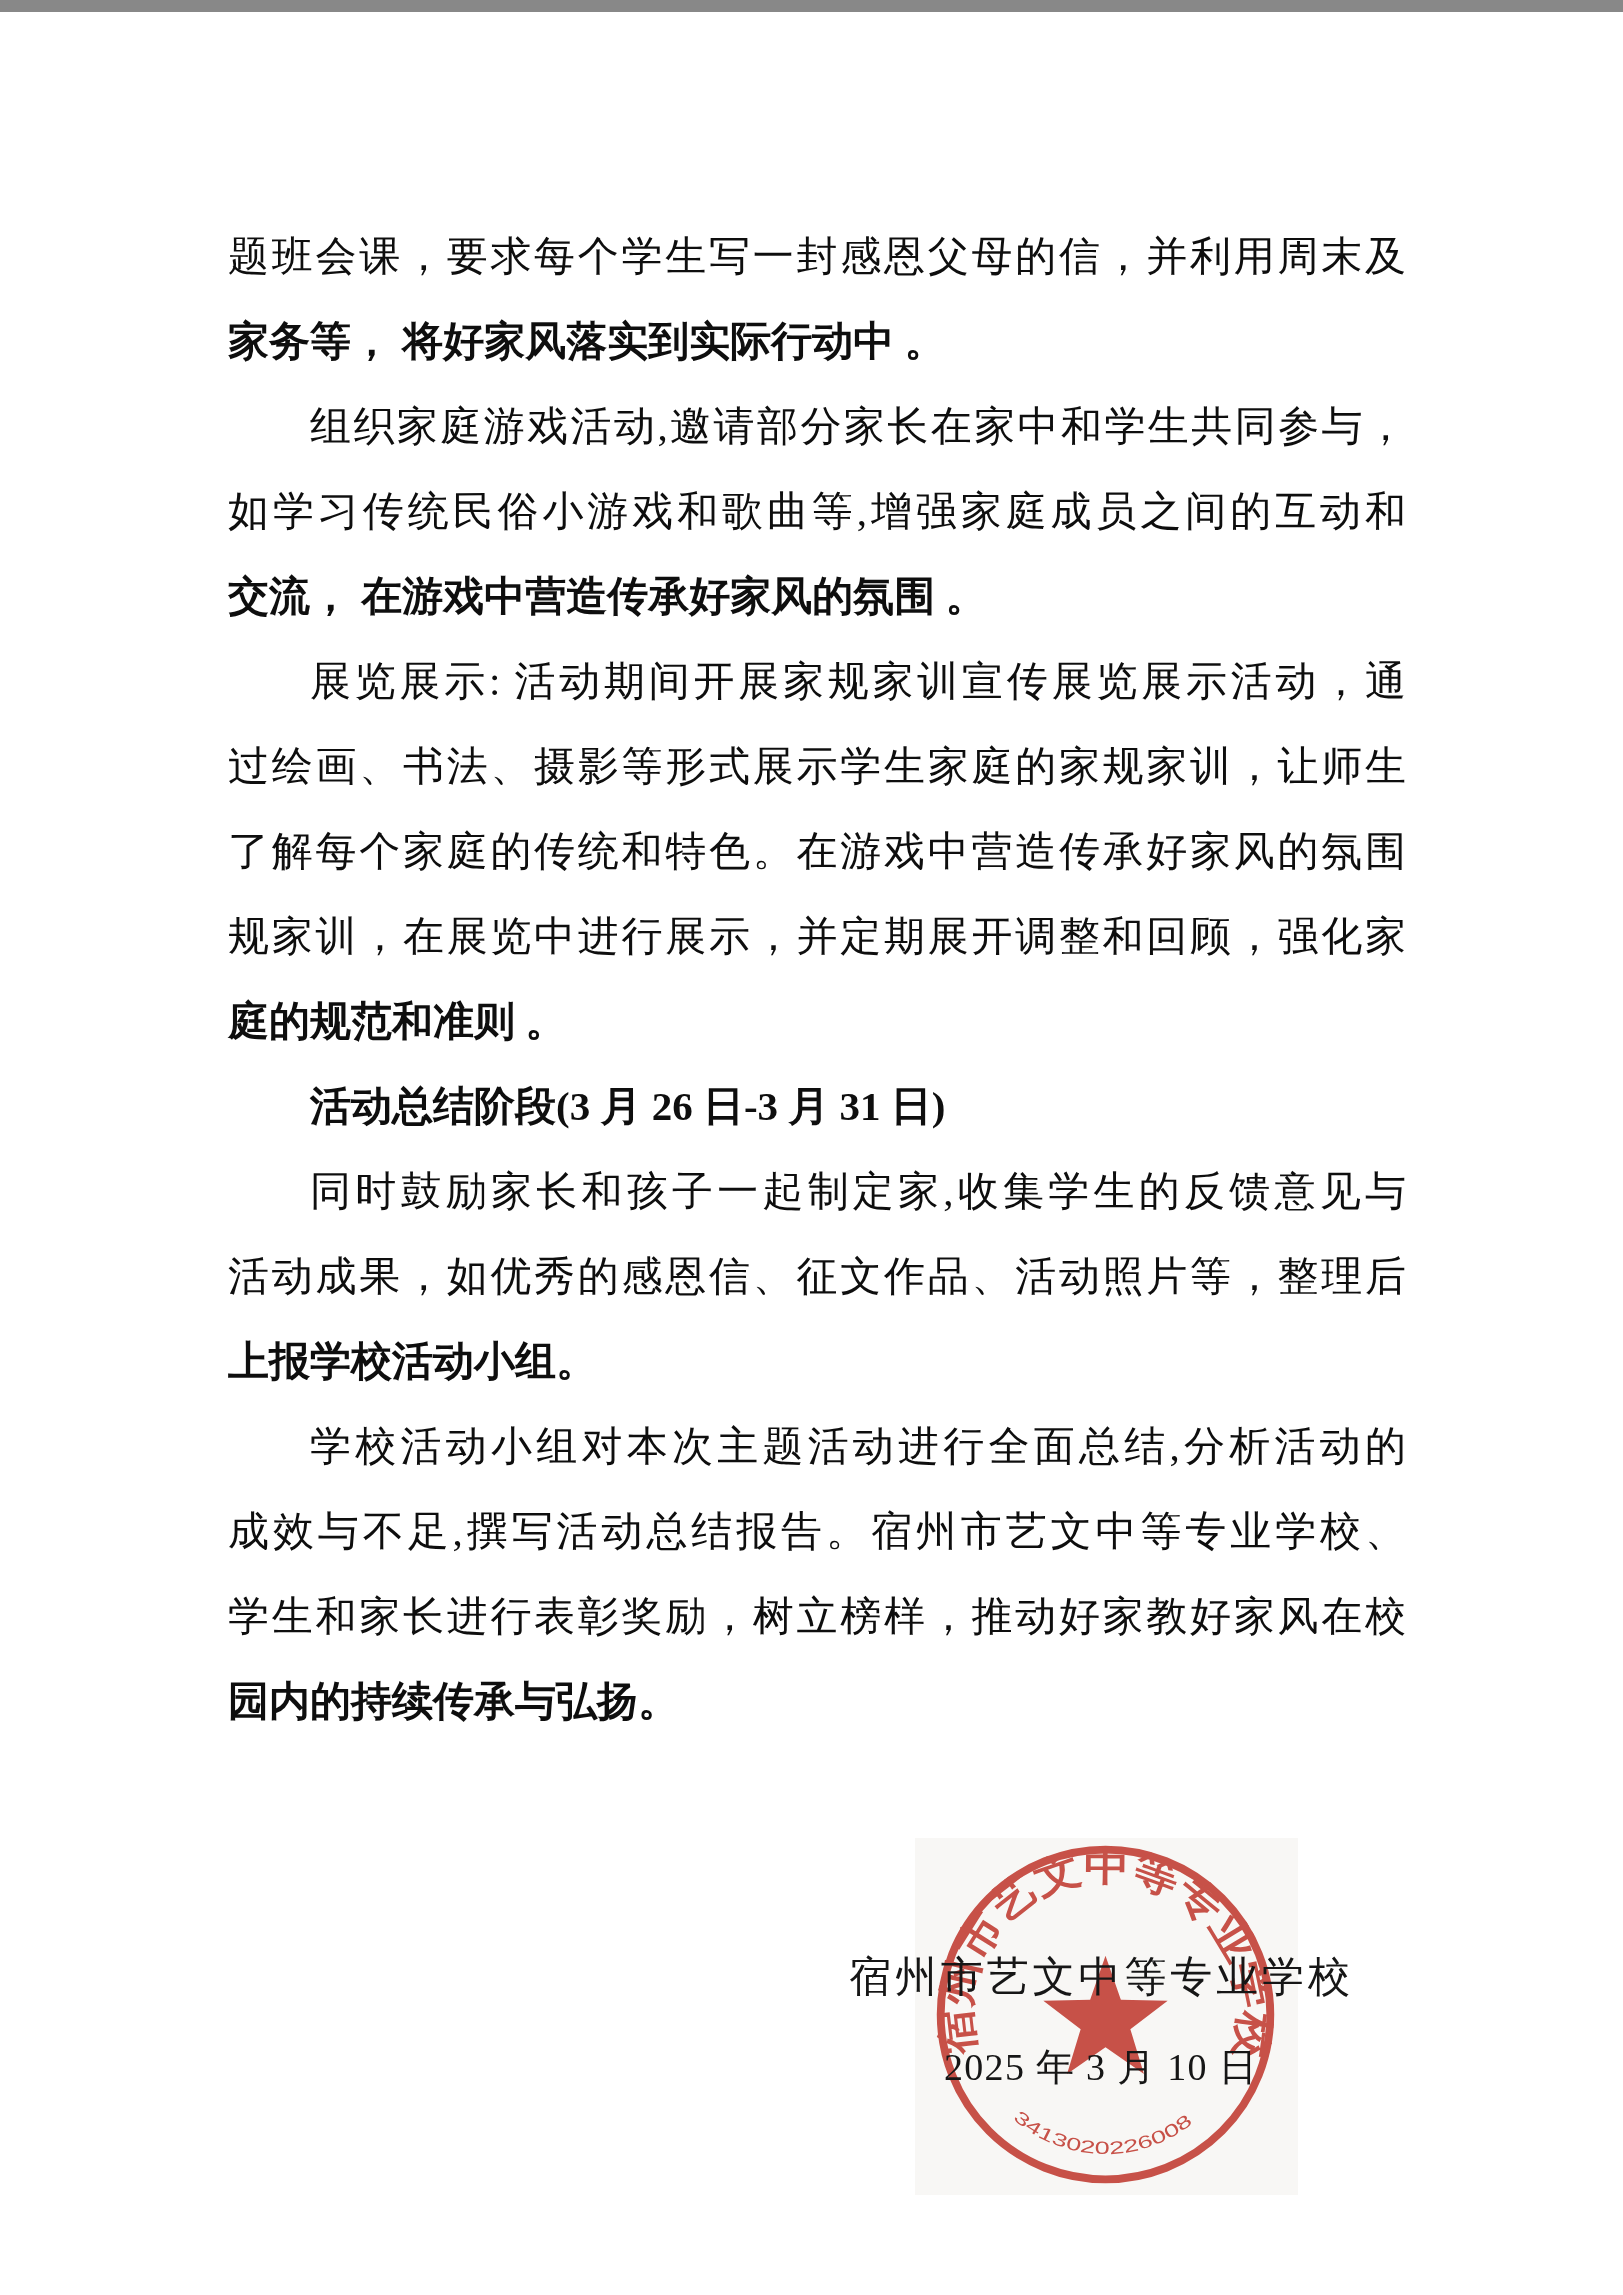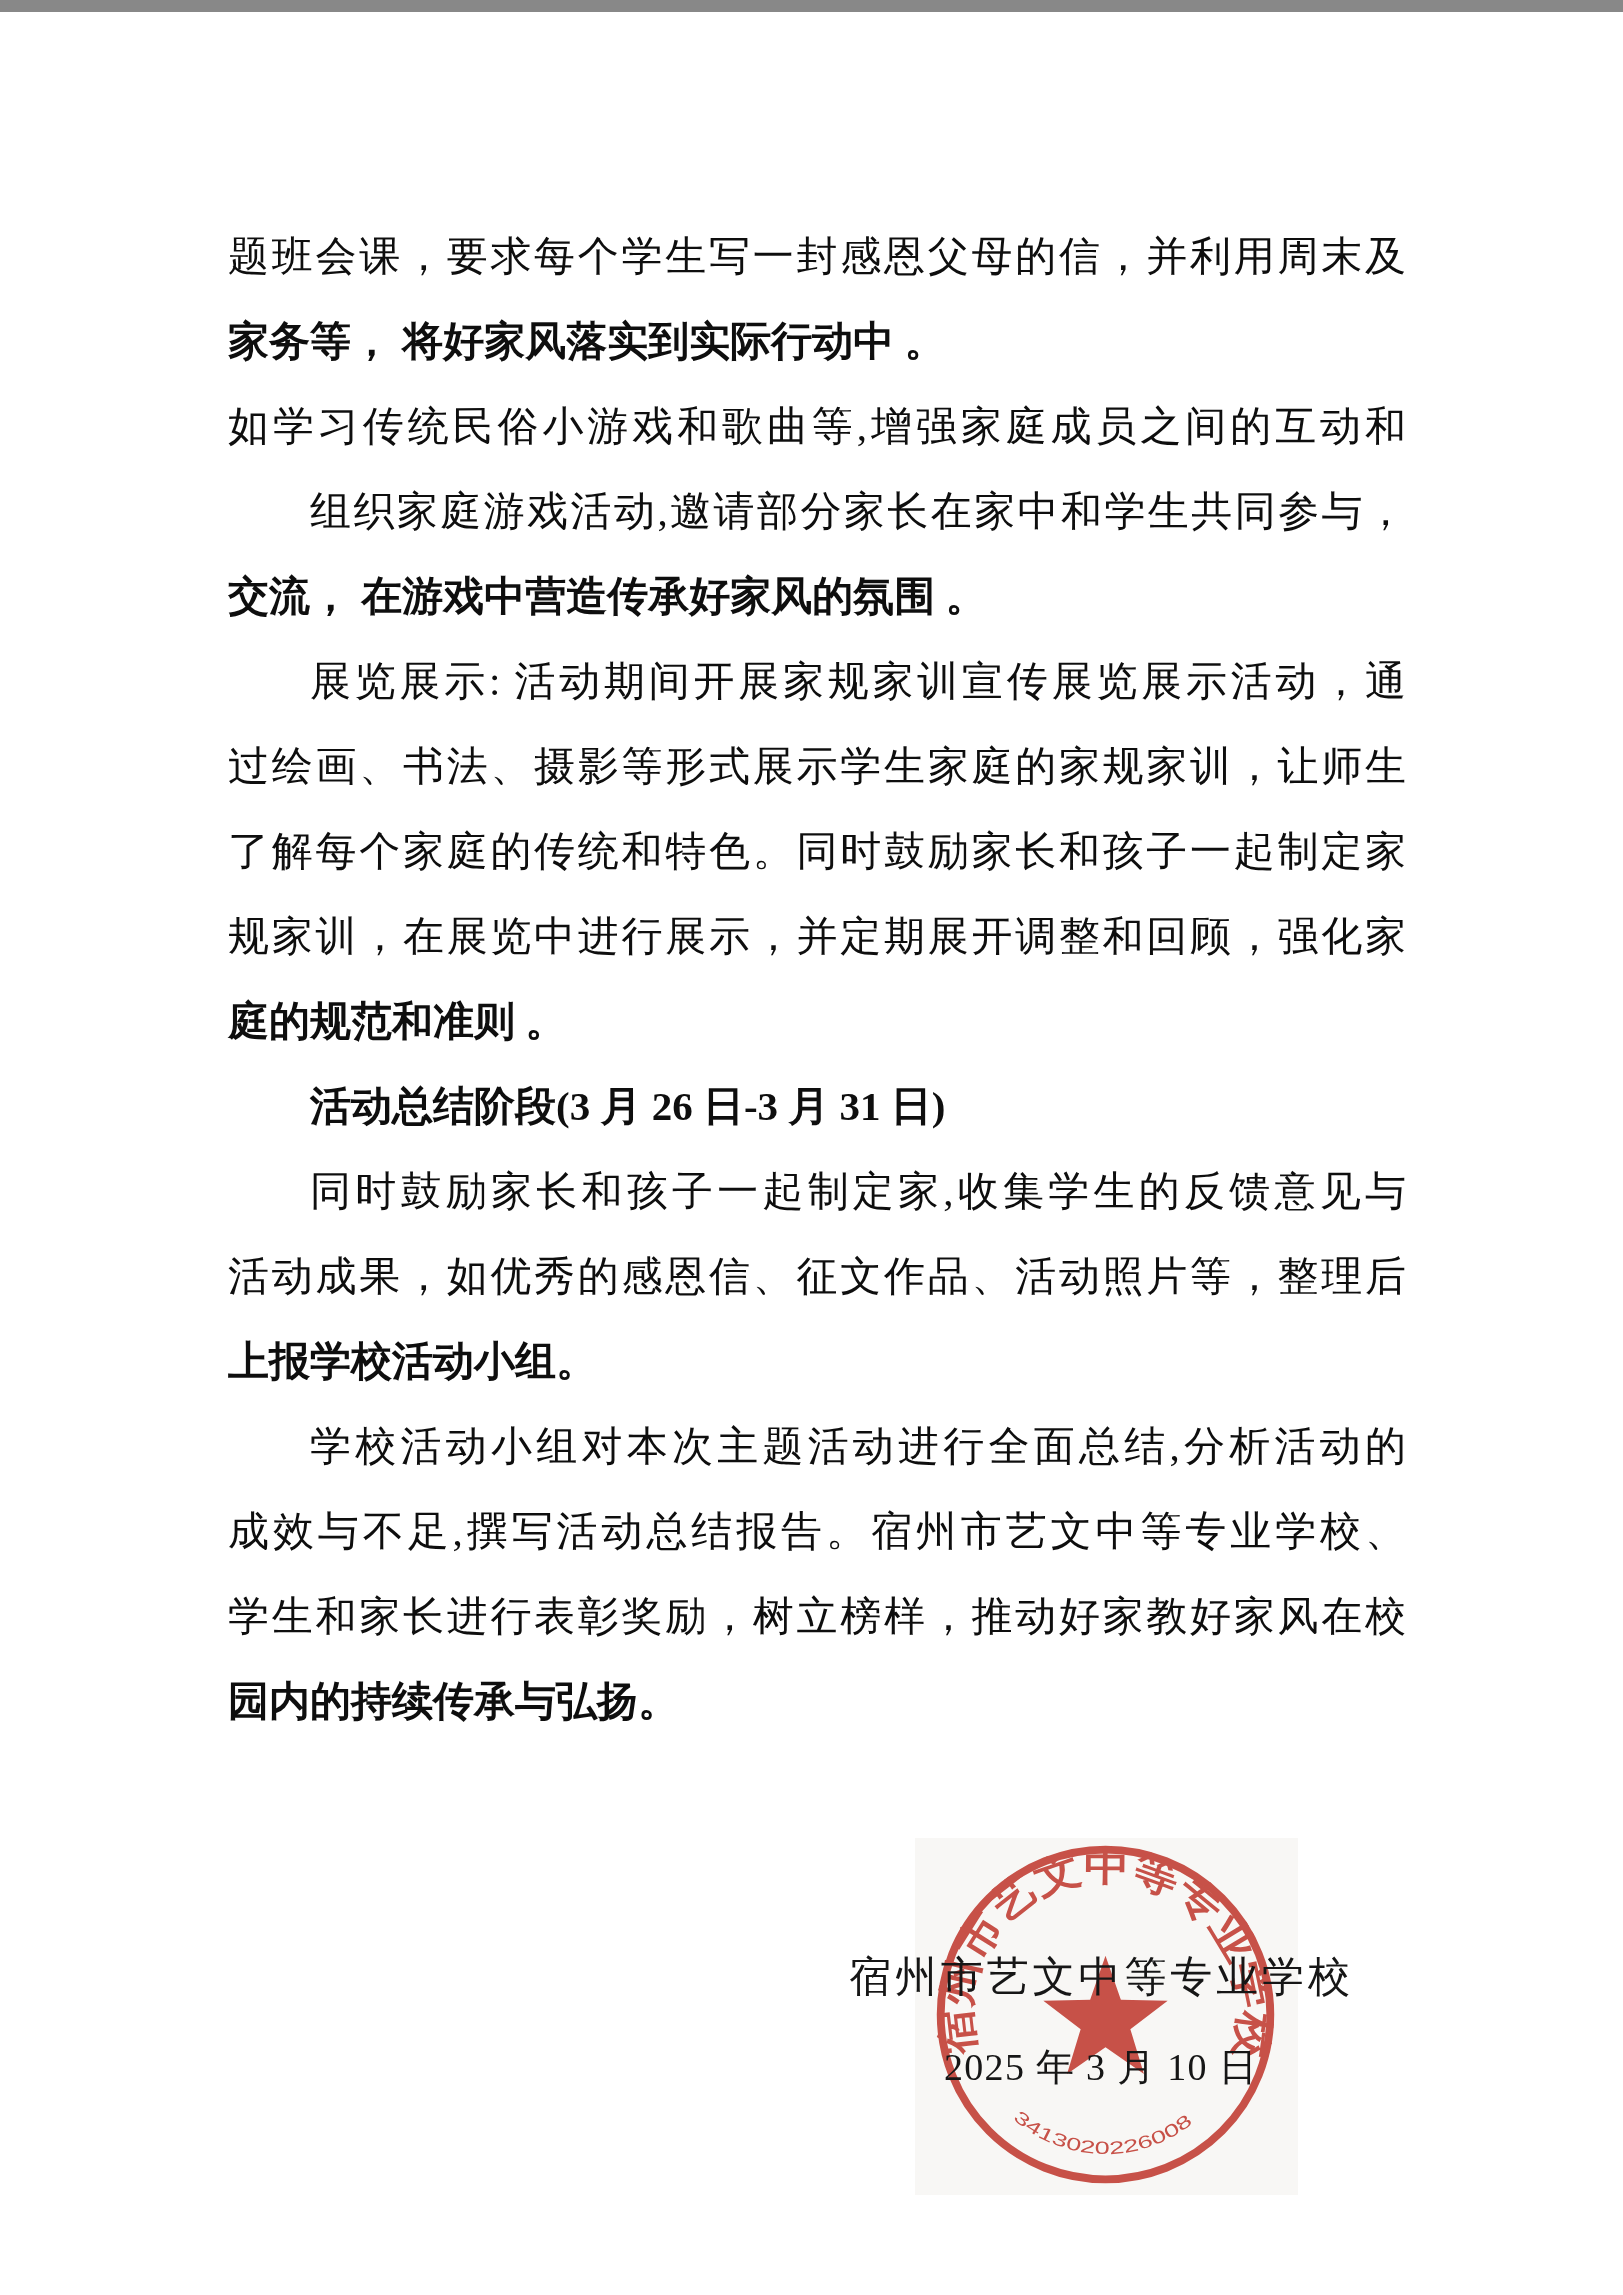--- a/index.html
+++ b/index.html
@@ -61,26 +61,26 @@
 </head>
 <body>
 
 <div id="page">
 
   <div class="seal-bg"></div>
 
   <div class="doc">
     <div class="ln">题班会课，要求每个学生写一封感恩父母的信，并利用周末及</div>
     <div class="ln short">家务等， 将好家风落实到实际行动中 。</div>
+    <div class="ln indent">组织家庭游戏活动,邀请部分家长在家中和学生共同参与，</div>
     <div class="ln">如学习传统民俗小游戏和歌曲等,增强家庭成员之间的互动和</div>
-    <div class="ln indent">组织家庭游戏活动,邀请部分家长在家中和学生共同参与，</div>
     <div class="ln short">交流， 在游戏中营造传承好家风的氛围 。</div>
     <div class="ln indent">展览展示: 活动期间开展家规家训宣传展览展示活动，通</div>
     <div class="ln">过绘画、书法、摄影等形式展示学生家庭的家规家训，让师生</div>
-    <div class="ln">了解每个家庭的传统和特色。同时鼓励家长和孩子一起制定家</div>
+    <div class="ln">了解每个家庭的传统和特色。在游戏中营造传承好家风的氛围</div>
     <div class="ln">规家训，在展览中进行展示，并定期展开调整和回顾，强化家</div>
     <div class="ln short">庭的规范和准则 。</div>
     <div class="ln short indent">活动总结阶段(3 月 26 日-3 月 31 日)</div>
     <div class="ln indent">同时鼓励家长和孩子一起制定家,收集学生的反馈意见与</div>
     <div class="ln">活动成果，如优秀的感恩信、征文作品、活动照片等，整理后</div>
     <div class="ln short">上报学校活动小组。</div>
     <div class="ln indent">学校活动小组对本次主题活动进行全面总结,分析活动的</div>
     <div class="ln">成效与不足,撰写活动总结报告。宿州市艺文中等专业学校、</div>
     <div class="ln">学生和家长进行表彰奖励，树立榜样，推动好家教好家风在校</div>
     <div class="ln short">园内的持续传承与弘扬。</div>

